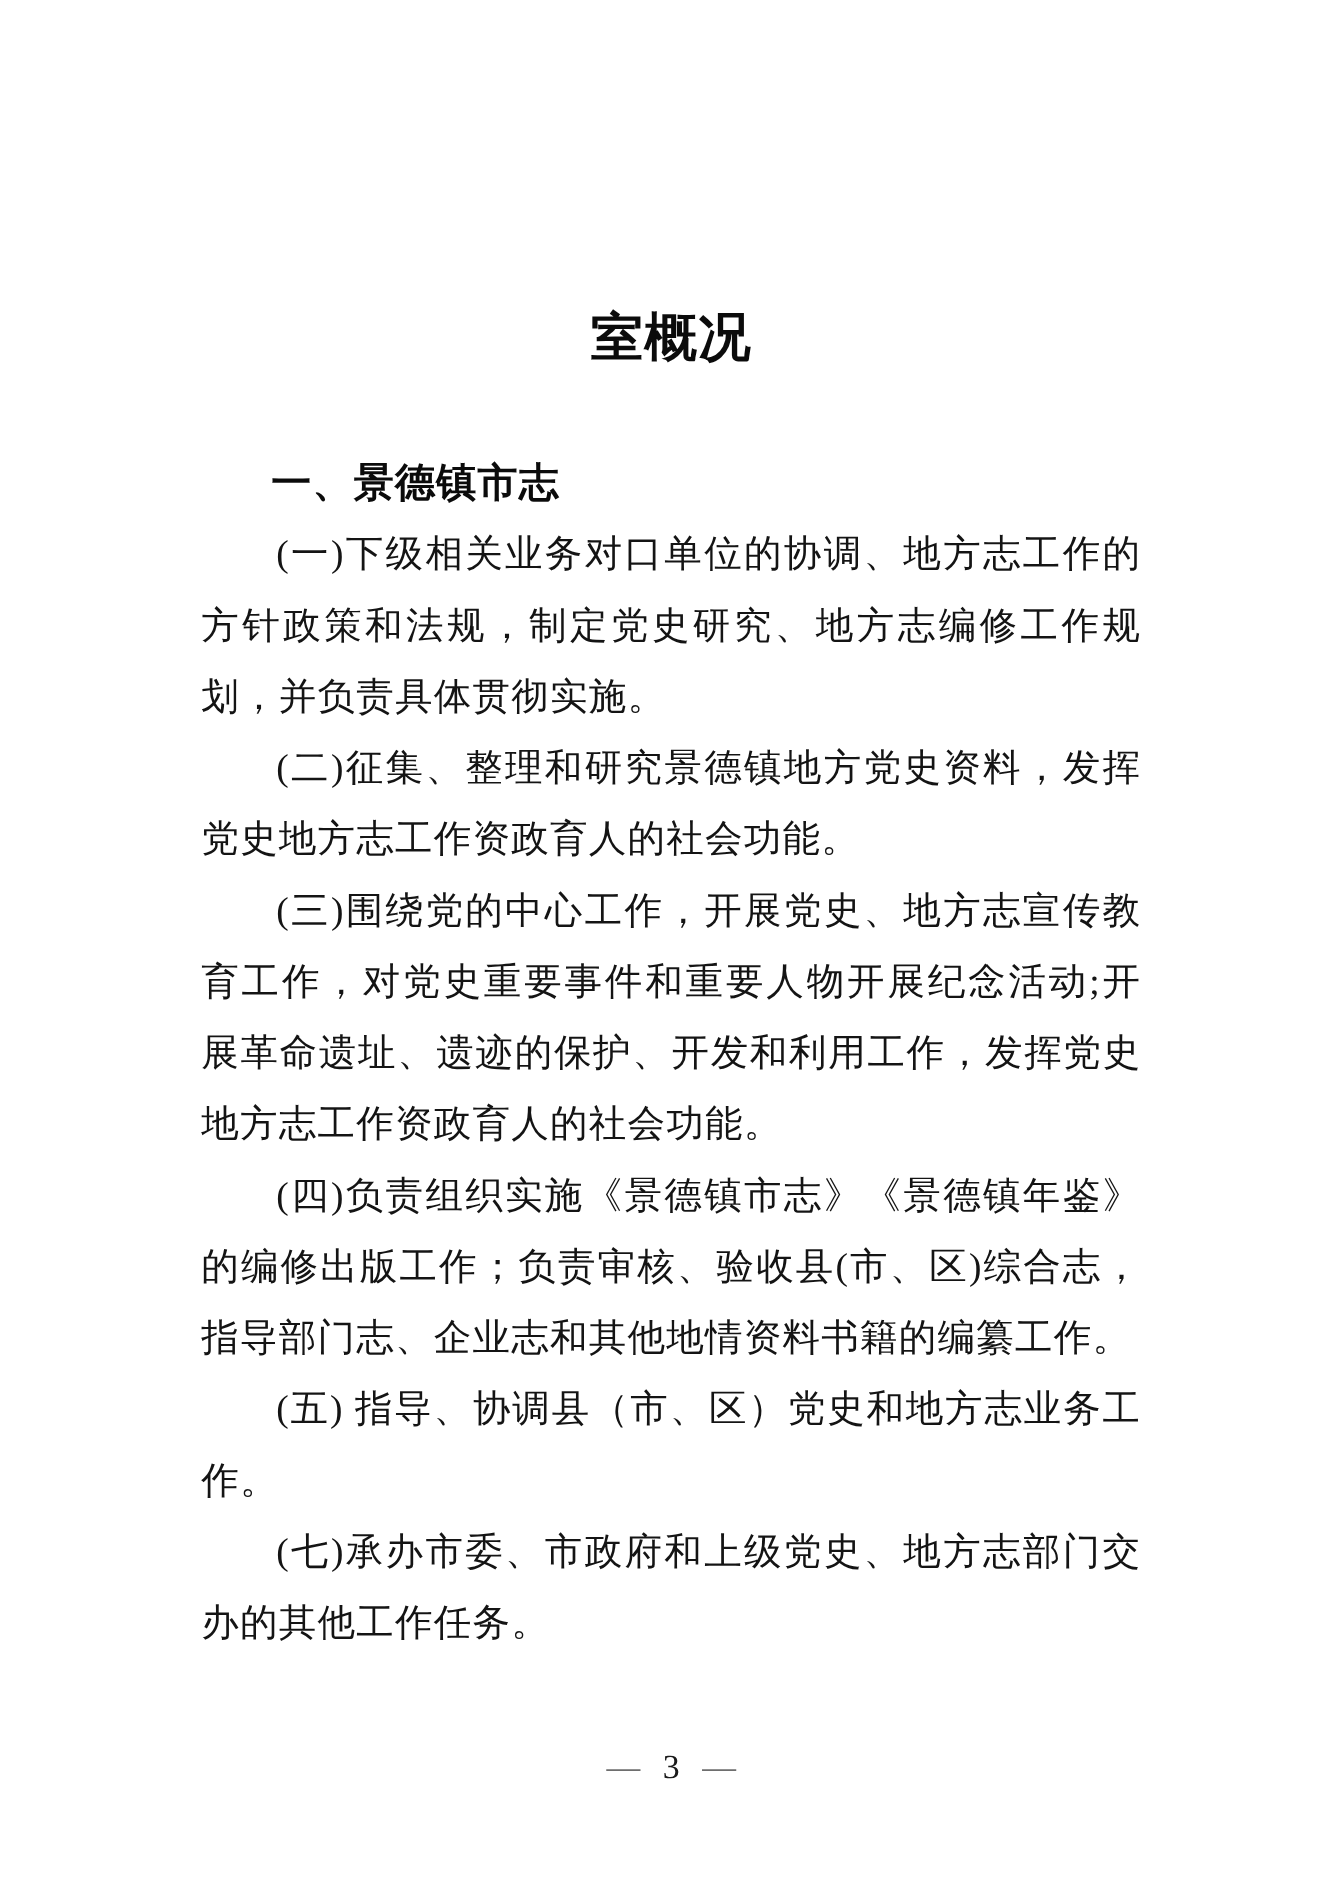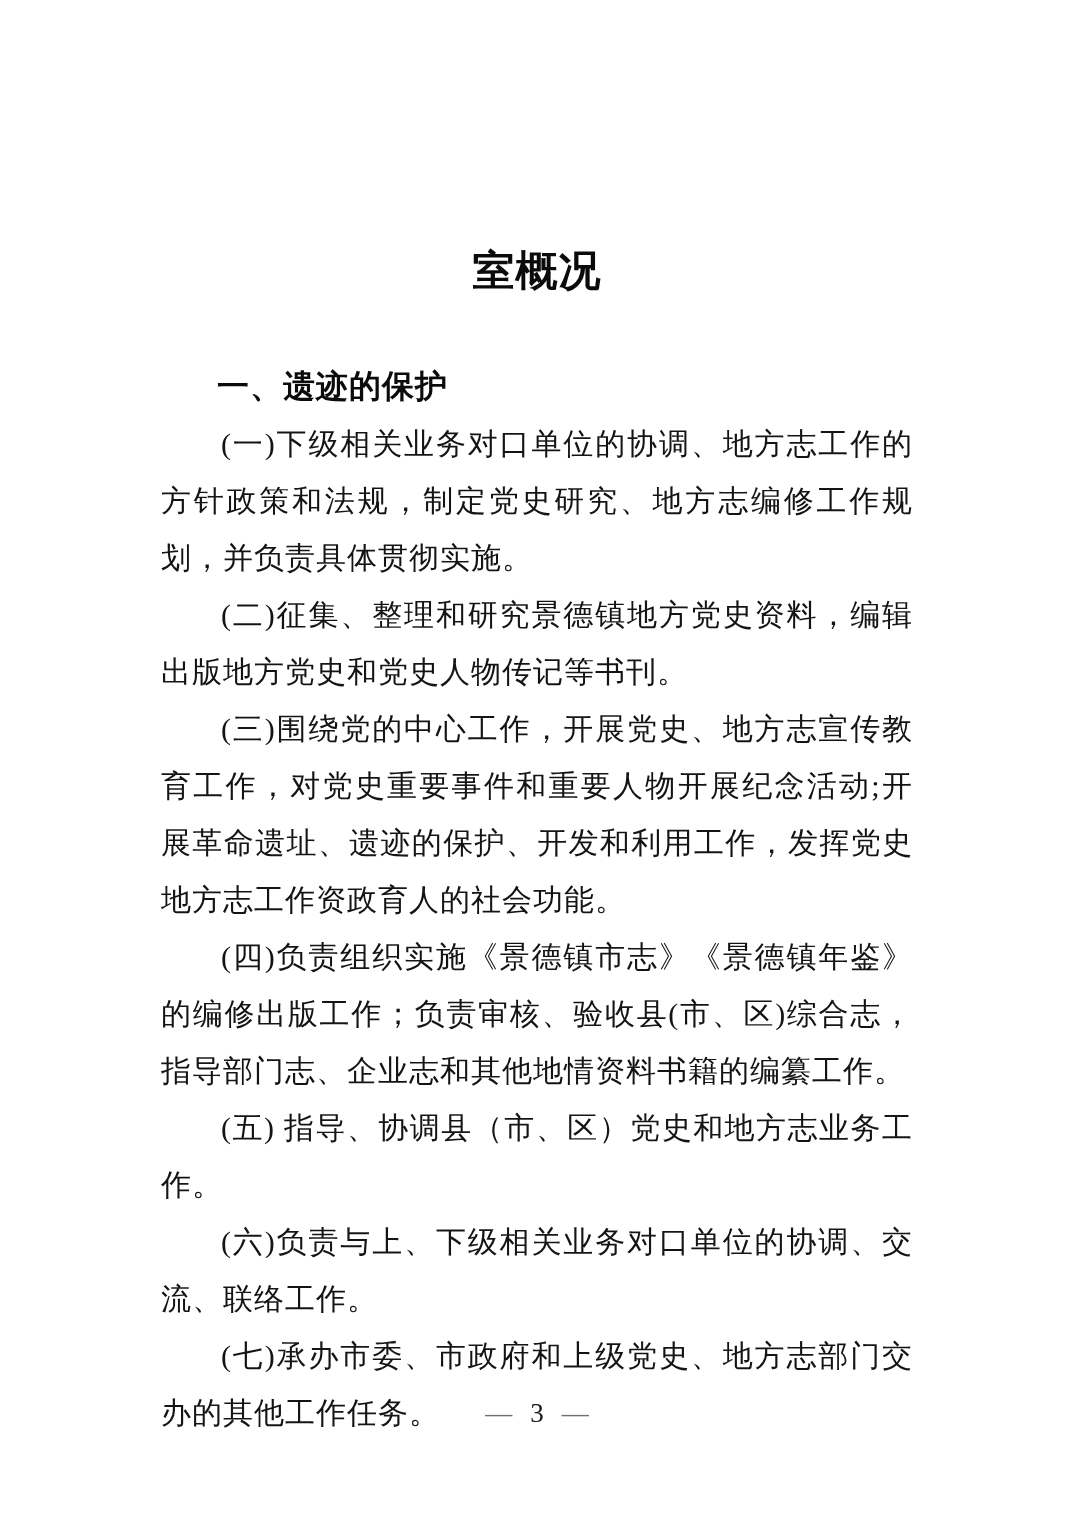--- a/index.html
+++ b/index.html
@@ -82,29 +82,28 @@
 <body>
 
 <div class="page">
 
   <h1 class="doc-title">
     <br>
     <span>室概况</span>
   </h1>
 
   <div class="content">
-    <h2 class="section-heading">一、遗迹的保护</h2>
+    <h2 class="section-heading">一、景德镇市志</h2>
 
     <div>
         <p class="body-para">(一)下级相关业务对口单位的协调、地方志工作的方针政策和法规，制定党史研究、地方志编修工作规划，并负责具体贯彻实施。</p>
-        <p class="body-para">(二)征集、整理和研究景德镇地方党史资料，编辑出版地方党史和党史人物传记等书刊。</p>
+        <p class="body-para">(二)征集、整理和研究景德镇地方党史资料，发挥党史地方志工作资政育人的社会功能。</p>
         <p class="body-para">(三)围绕党的中心工作，开展党史、地方志宣传教育工作，对党史重要事件和重要人物开展纪念活动;开展革命遗址、遗迹的保护、开发和利用工作，发挥党史地方志工作资政育人的社会功能。</p>
         <p class="body-para">(四)负责组织实施《景德镇市志》《景德镇年鉴》的编修出版工作；负责审核、验收县(市、区)综合志，指导部门志、企业志和其他地情资料书籍的编纂工作。</p>
         <p class="body-para">(五) 指导、协调县（市、区）党史和地方志业务工作。</p>
-        <p class="body-para">(六)负责与上、下级相关业务对口单位的协调、交流、联络工作。</p>
         <p class="body-para">(七)承办市委、市政府和上级党史、地方志部门交办的其他工作任务。</p>
       </div>
   </div>
 
   <div class="footer">
     <span class="dash">—</span><span class="num">3</span><span class="dash">—</span>
   </div>
 
 </div>
 

